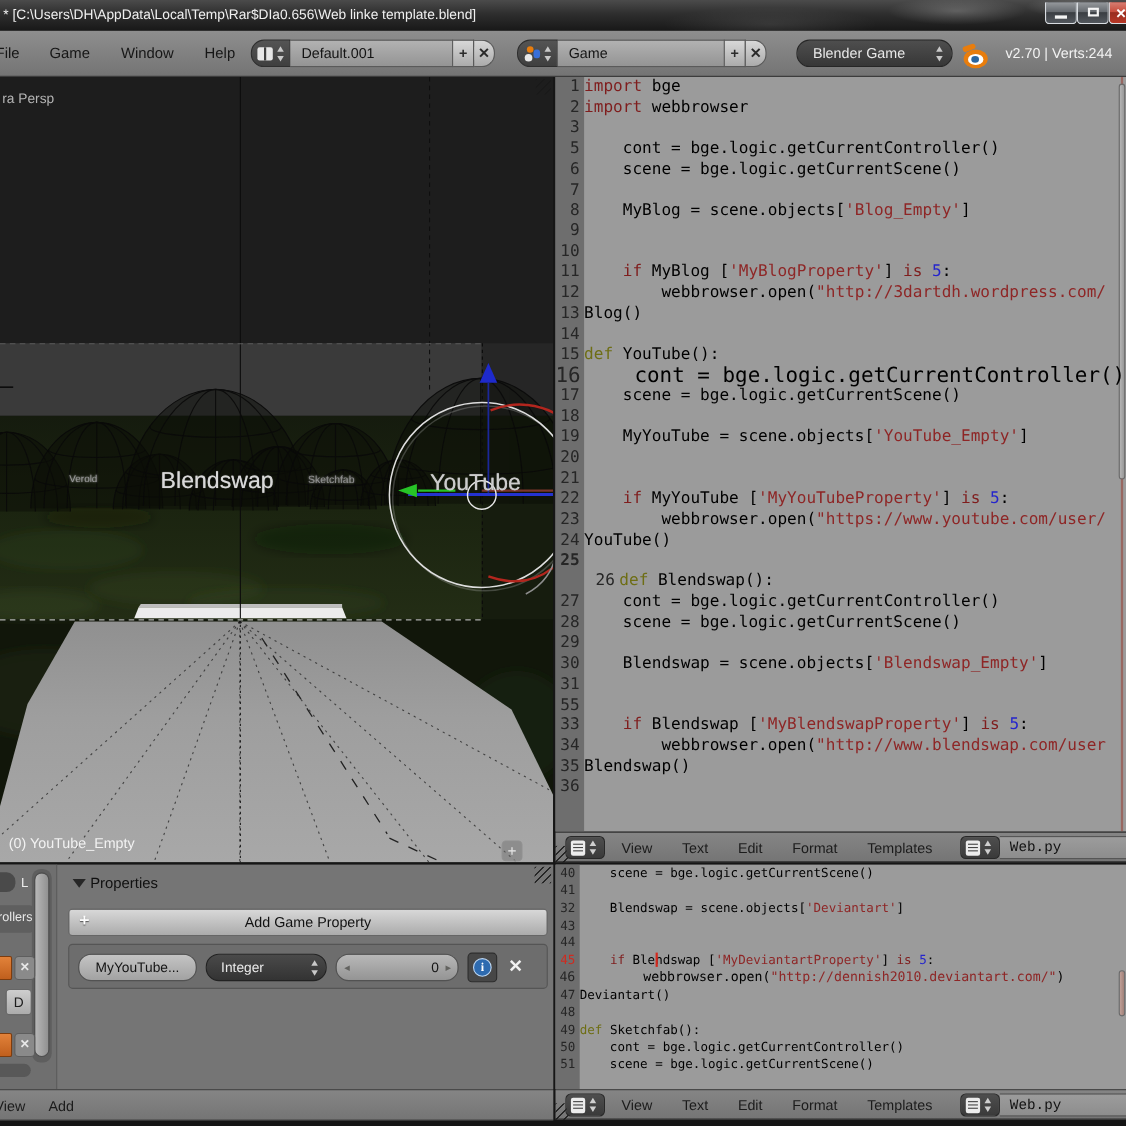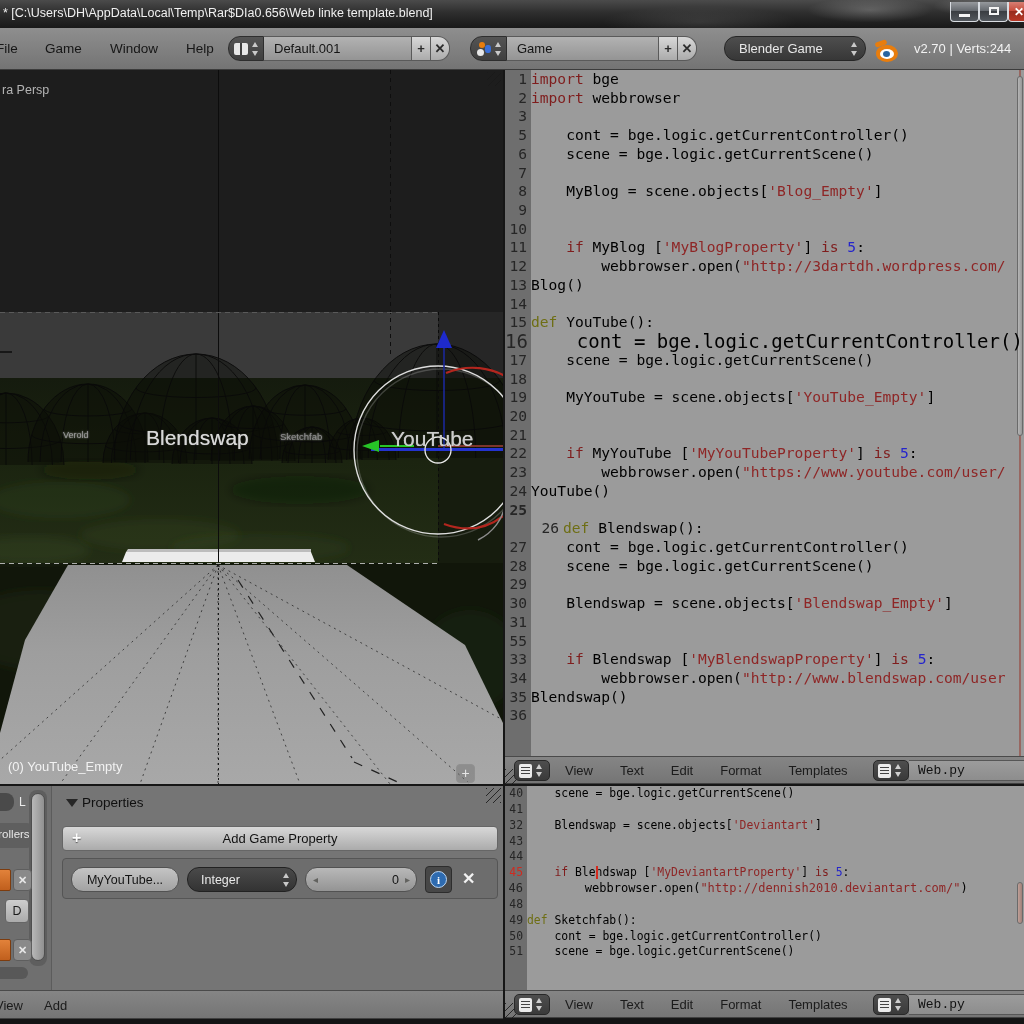--- a/index.html
+++ b/index.html
@@ -448,20 +448,21 @@
   <div class="editor ed-bottom" id="edbottom">
     <div class="numcol" style="width:22px"></div>
     <div class="sb-handle" style="right:1px;top:96px;width:6px;height:42px;background:linear-gradient(90deg,#c0a098,#a08078);"></div>
   <div class="codeline" style="height: 15.85px; font-size: 11.4px; line-height: 15.85px;"><span class="ln" style="width: 18px;">40</span><span style="padding-left: 4px;"><span>    scene = bge.logic.getCurrentScene()</span></span></div>
       <div class="codeline" style="height: 15.85px; font-size: 11.4px; line-height: 15.85px;"><span class="ln" style="width: 18px;">41</span><span style="padding-left: 4px;"></span></div>
       <div class="codeline" style="height: 15.85px; font-size: 11.4px; line-height: 15.85px;"><span class="ln" style="width: 18px;">32</span><span style="padding-left: 4px; text-align: center;"><span>    Blendswap = scene.objects[</span><span class="tk-str">'Deviantart'</span><span>]</span></span></div>
       <div class="codeline" style="height: 15.85px; font-size: 11.4px; line-height: 15.85px;"><span class="ln" style="width: 18px;">43</span><span style="padding-left: 4px;"></span></div>
       <div class="codeline" style="height: 15.85px; font-size: 11.4px; line-height: 15.85px;"><span class="ln" style="width: 18px;">44</span><span style="padding-left: 4px;"></span></div>
       <div class="codeline" style="height: 15.85px; font-size: 11.4px; line-height: 15.85px;"><span class="ln cur" style="width: 18px;">45</span><span style="padding-left: 4px;"><span>    </span><span class="tk-kw">if</span><span> Blendswap [</span><span class="tk-str">'MyDeviantartProperty'</span><span>] </span><span class="tk-kw">is</span><span> </span><span class="tk-num">5</span><span>:</span></span><span class="cursor" style="left: 90.7px; height: 12.85px;"></span></div>
       <div class="codeline" style="height: 15.85px; font-size: 12px; line-height: 15.85px;"><span class="ln" style="width: 18px;">46</span><span style="padding-left: 4px;"><span>        webbrowser.open(</span><span class="tk-str">"http://dennish2010.deviantart.com/"</span><span>)</span></span></div>
+      <div class="codeline" style="height: 15.85px; font-size: 11.4px; line-height: 15.85px;"><span class="ln" style="width: 18px;">47</span><span style="padding-left: 4px;"><span>Deviantart()</span></span></div>
       <div class="codeline" style="height: 15.85px; font-size: 11.4px; line-height: 15.85px;"><span class="ln" style="width: 18px;">48</span><span style="padding-left: 4px;"></span></div>
       <div class="codeline" style="height: 15.85px; font-size: 11.4px; line-height: 15.85px;"><span class="ln" style="width: 18px;">49</span><span style="padding-left: 4px;"><span class="tk-def">def</span><span> Sketchfab():</span></span></div>
       <div class="codeline" style="height: 15.85px; font-size: 11.4px; line-height: 15.85px;"><span class="ln" style="width: 18px;">50</span><span style="padding-left: 4px;"><span>    cont = bge.logic.getCurrentController()</span></span></div>
       <div class="codeline" style="height: 15.85px; font-size: 11.4px; line-height: 15.85px;"><span class="ln" style="width: 18px;">51</span><span style="padding-left: 4px;"><span>    scene = bge.logic.getCurrentScene()</span></span></div>
     </div>
   <div class="ed-footer" style="top:990px">
     <div class="hatch" style="position:absolute;left:0px;top:12px;width:12px;height:15px;"></div>
     <div class="typebtn">
       <div class="texticon"></div>
       <div class="updown"></div>

